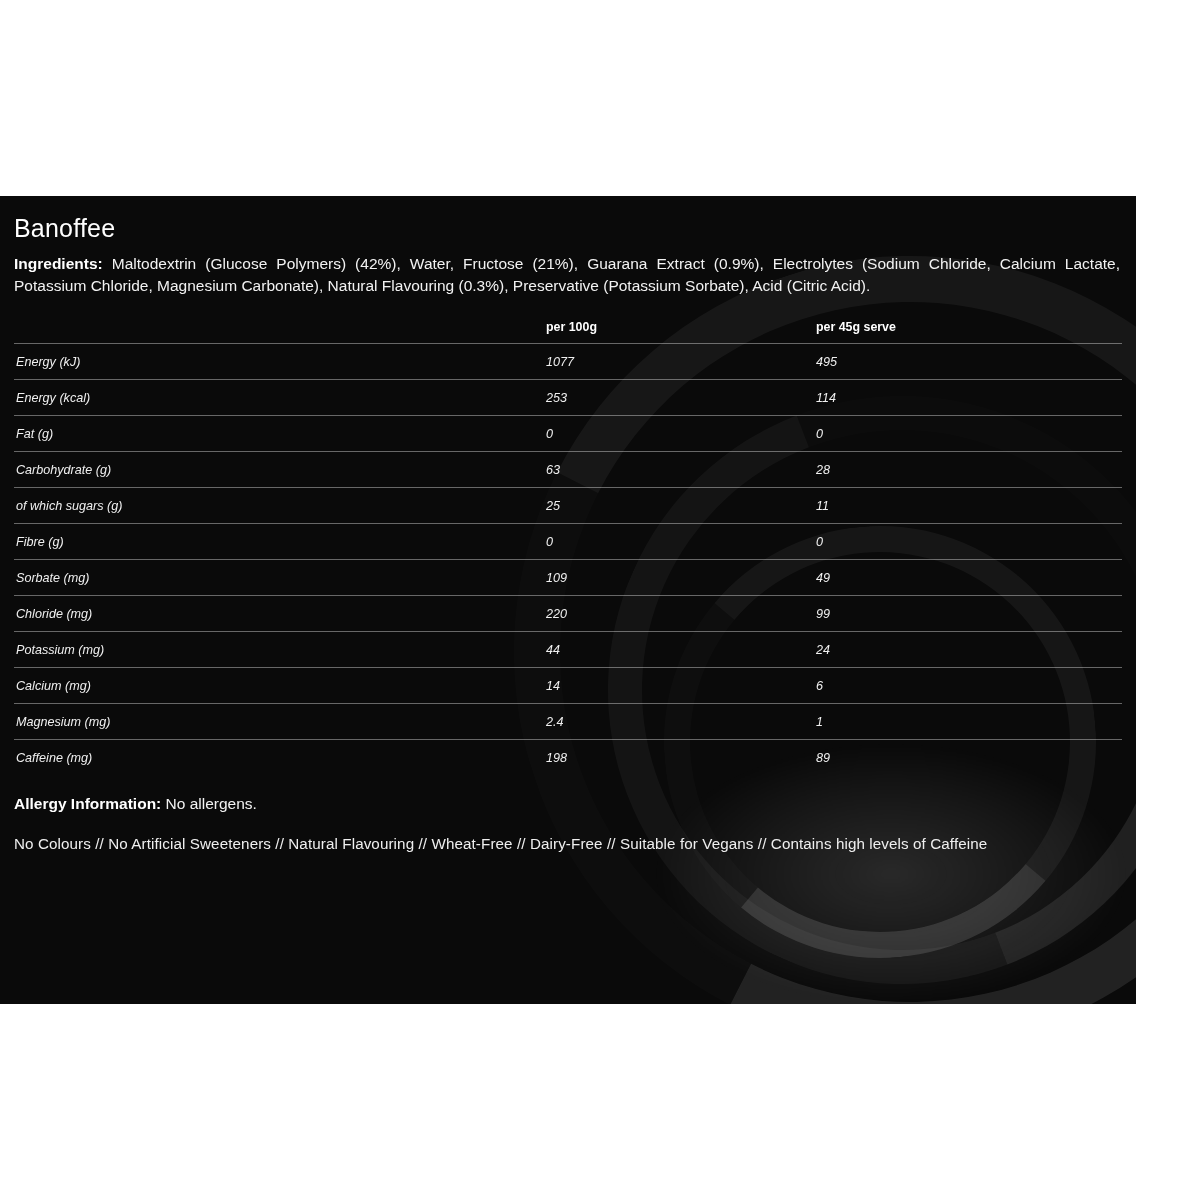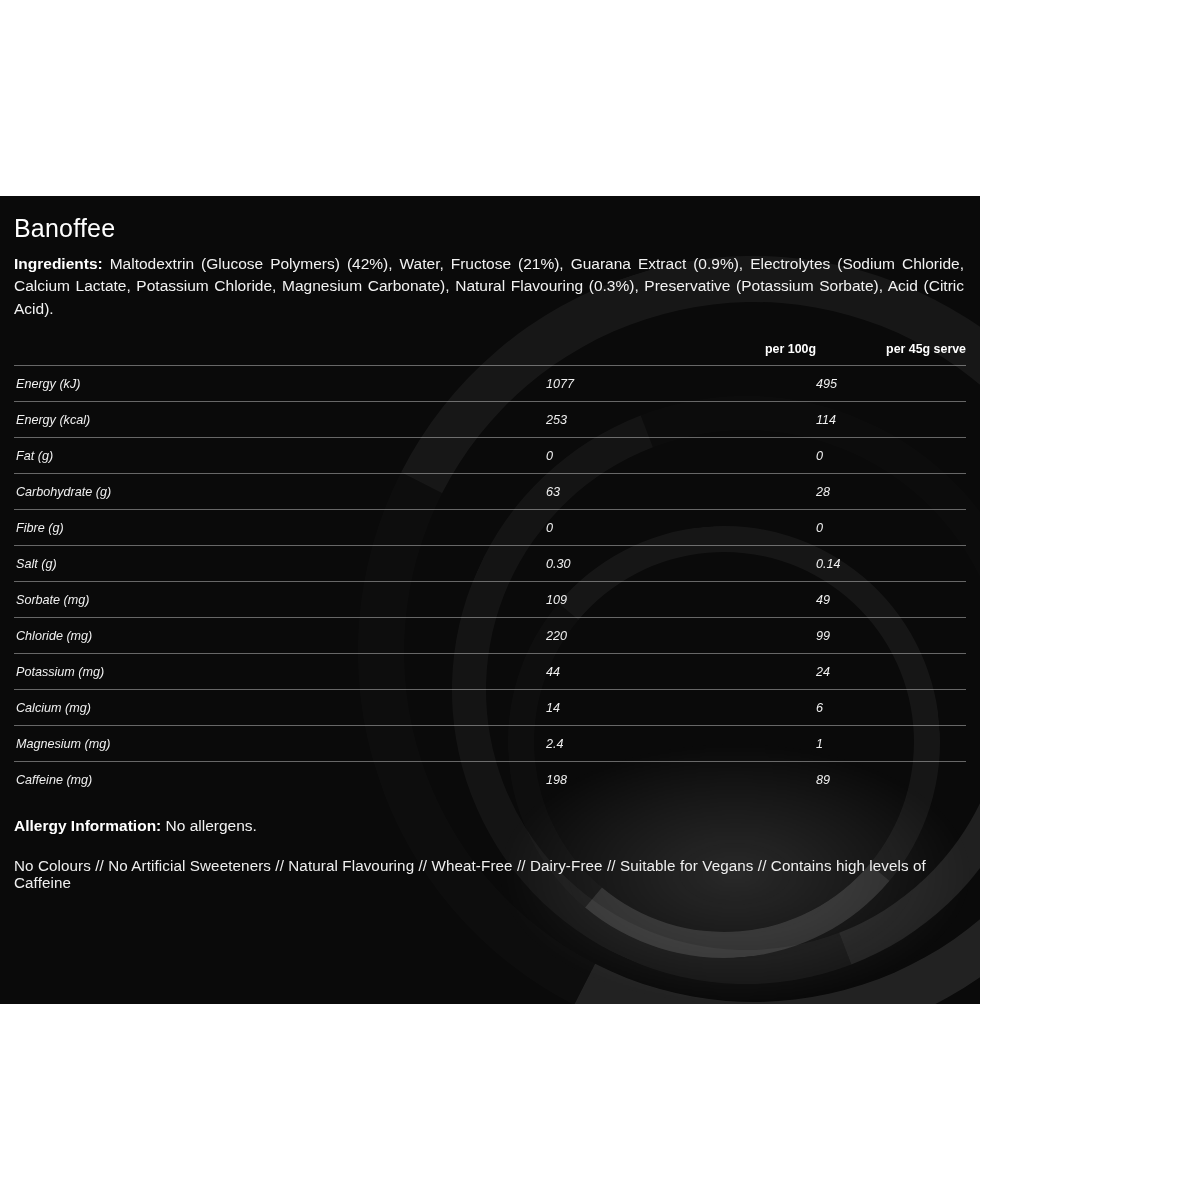--- a/index.html
+++ b/index.html
@@ -17,21 +17,21 @@
     position: relative;
     width: 1200px;
     height: 1200px;
     background: #ffffff;
     overflow: hidden;
   }
   #panel {
     position: absolute;
     left: 0;
     top: 196px;
-    width: 980px;
+    width: 1136px;
     height: 808px;
     background: #0a0a0a;
     color: #ffffff;
     overflow: hidden;
   }
   
   .swoosh {
     position: absolute;
     border-radius: 50%;
     pointer-events: none;
@@ -101,21 +101,21 @@
     color: #ffffff;
     margin-top: 21px;
   }
   table.nutrition {
     width: 100%;
     border-collapse: collapse;
     font-size: 12.6px;
     color: #f0f0f0;
   }
   table.nutrition th {
-    text-align: right;
+    text-align: left;
     font-size: 12.4px;
     font-weight: bold;
     padding: 6px 0 9px 0;
     color: #ffffff;
   }
   table.nutrition td {
     padding: 11px 0 10px 0;
     border-top: 1px solid rgba(255,255,255,0.38);
     vertical-align: middle;
     white-space: nowrap;
@@ -182,28 +182,28 @@
               <td>Fat (g)</td>
               <td>0</td>
               <td>0</td>
             </tr>
             <tr>
               <td>Carbohydrate (g)</td>
               <td>63</td>
               <td>28</td>
             </tr>
             <tr>
+              <td>of which sugars (g)</td>
+              <td>25</td>
+              <td>11</td>
+            </tr>
+            <tr>
               <td>Fibre (g)</td>
               <td>0</td>
               <td>0</td>
-            </tr>
-            <tr>
-              <td>Salt (g)</td>
-              <td>0.30</td>
-              <td>0.14</td>
             </tr>
             <tr>
               <td>Sorbate (mg)</td>
               <td>109</td>
               <td>49</td>
             </tr>
             <tr>
               <td>Chloride (mg)</td>
               <td>220</td>
               <td>99</td>

